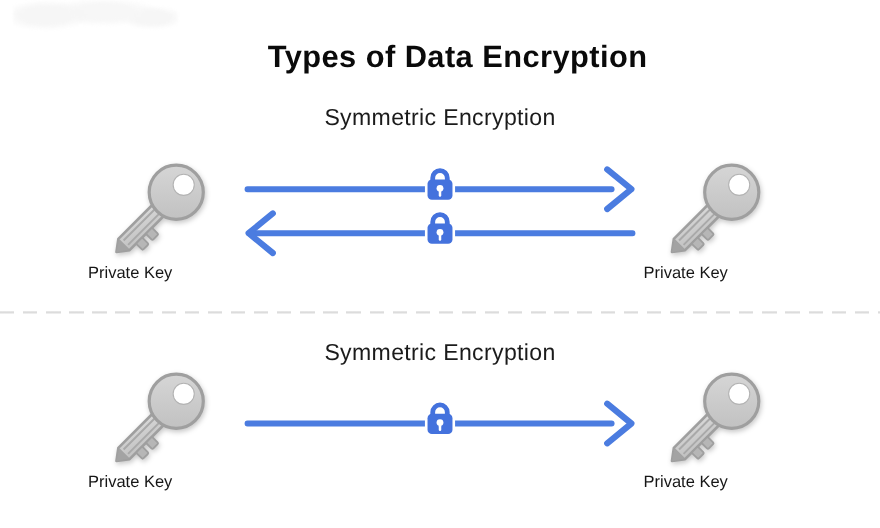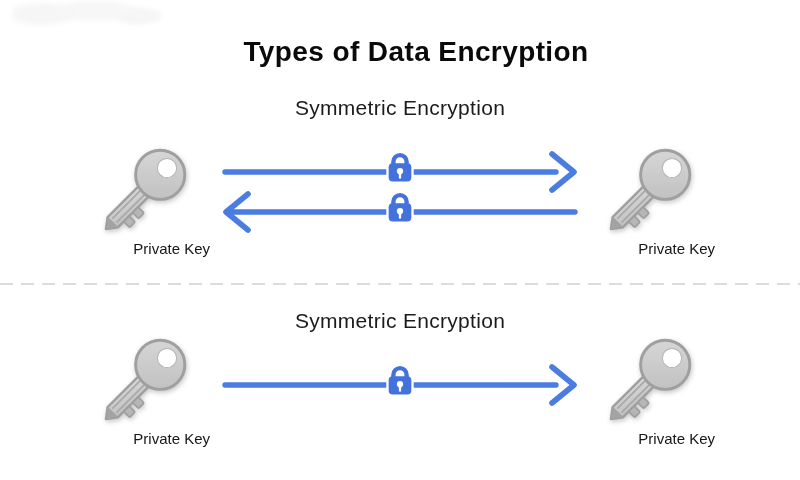--- a/index.html
+++ b/index.html
@@ -47,21 +47,21 @@
   .key{
     position:absolute;width:120px;height:120px;
     filter:drop-shadow(1.5px 2.5px 2.5px rgba(0,0,0,.22));
   }
   .key.k1a{left:79px;top:136px;}
   .key.k1b{left:584px;top:136px;}
   .key.k2a{left:79px;top:326px;}
   .key.k2b{left:584px;top:326px;}
   .key-label{
     position:absolute;width:130px;
-    text-align:right;
+    text-align:left;
     font-size:15px;font-weight:500;color:#161616;
   }
   .key-label.l1a{left:80px;top:240px;}
   .key-label.l1b{left:585px;top:240px;}
   .key-label.l2a{left:80px;top:430px;}
   .key-label.l2b{left:585px;top:430px;}
   .arrow{position:absolute;left:222px;width:356px;height:44px;}
   .arrow.a1{top:150px;}
   .arrow.a2{top:190px;}
   .arrow.a3{top:363px;}

